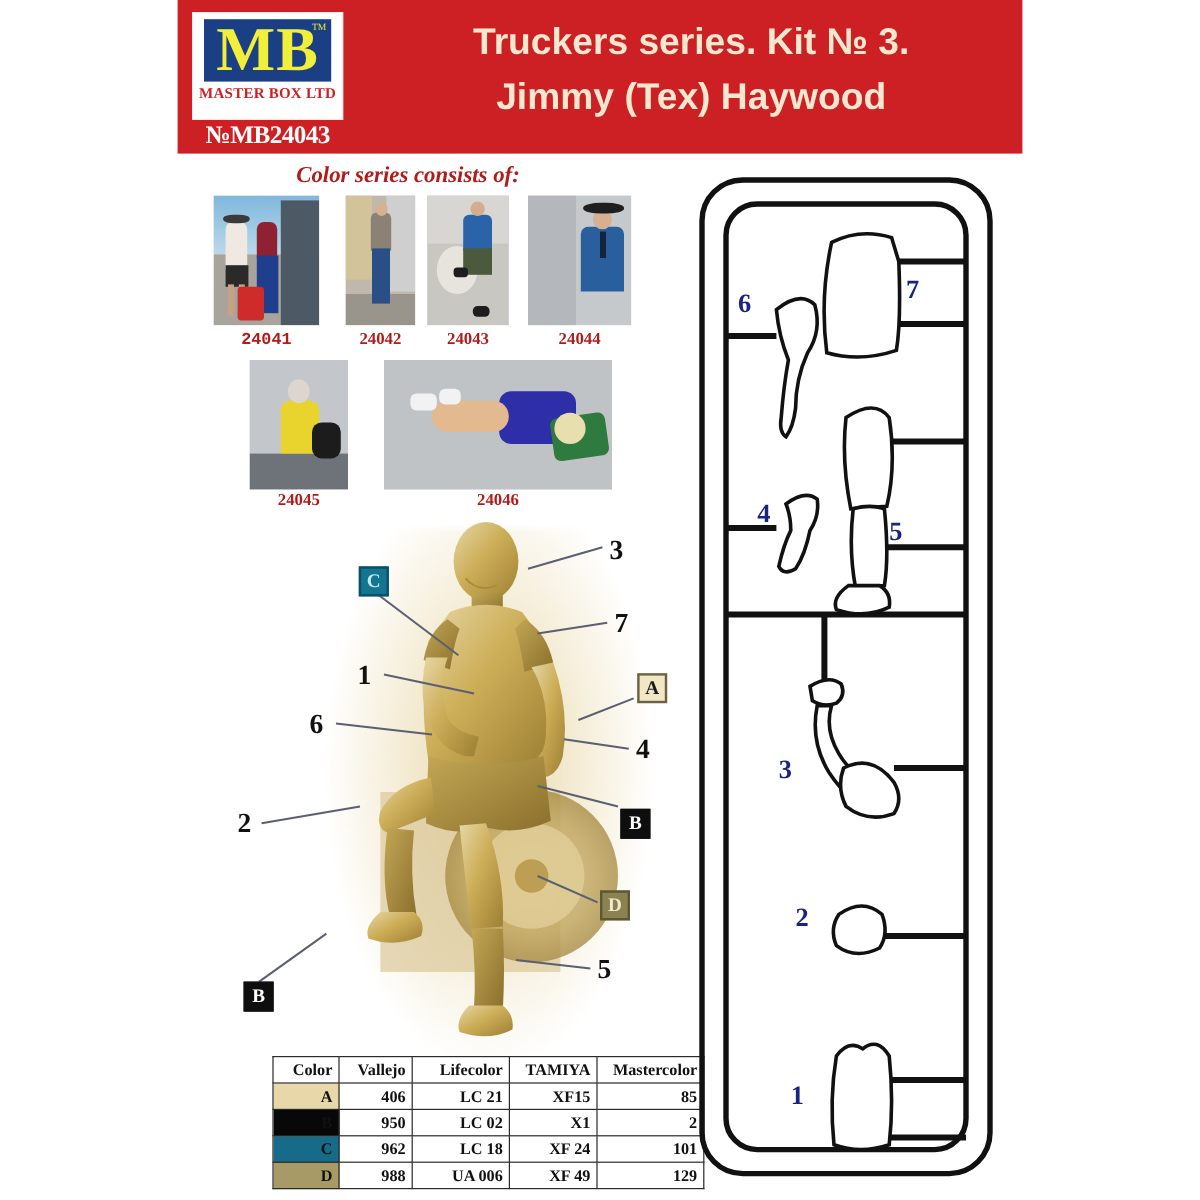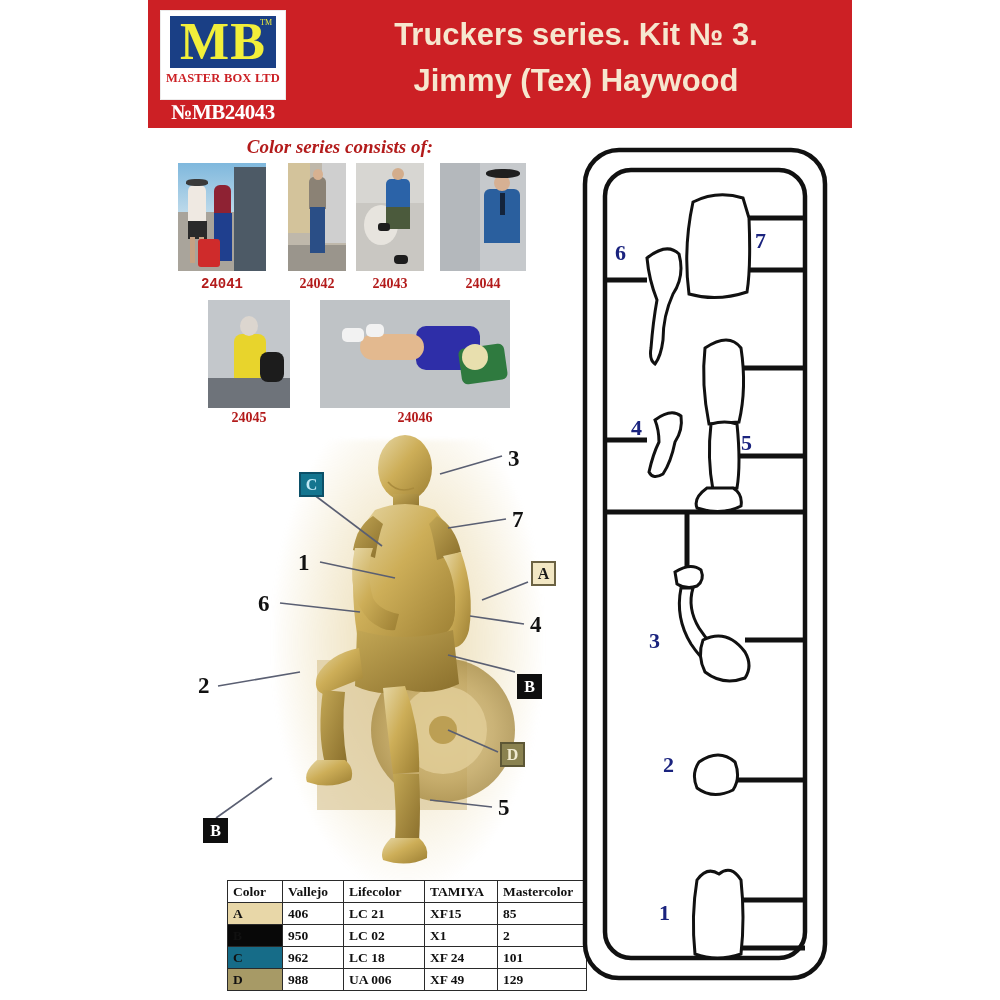--- a/index.html
+++ b/index.html
@@ -83,21 +83,21 @@
   .cb-B{background:#0e0e0e;border:2px solid #0e0e0e;color:#ffffff;}
   .cb-C{background:#14758f;border:2px solid #0c5068;color:#bfe8f5;}
   .cb-D{background:#8a8250;border:2px solid #5d5735;color:#f0ead0;}
 
   
   .ctable{
     position:absolute;left:227px;top:880px;
     border-collapse:collapse;font-family:"Liberation Serif", serif;
   }
   .ctable td,.ctable th{
-    border:1.3px solid #2a2a2a;text-align:left;
+    border:1.3px solid #2a2a2a;text-align:right;
     font-weight:bold;font-size:13.5px;color:#111;
     padding:1px 5px;height:19px;
   }
   .ctable th{font-size:13.5px;background:#ffffff;}
   .sw{width:44px;font-size:14px;}
   .sw-A{background:#e8d7a8;color:#1a1a1a;}
   .sw-B{background:#080808;color:#ffffff;}
   .sw-C{background:#166c88;color:#bfe8f5;}
   .sw-D{background:#a79a66;color:#f4eed8;}
 

